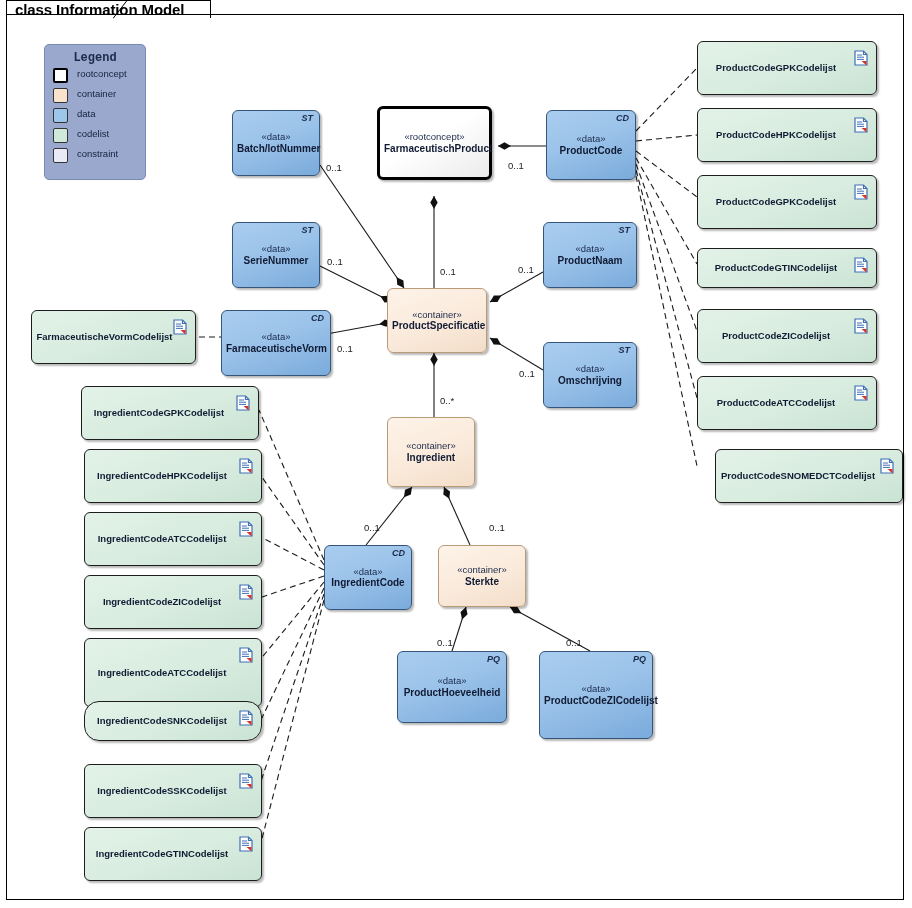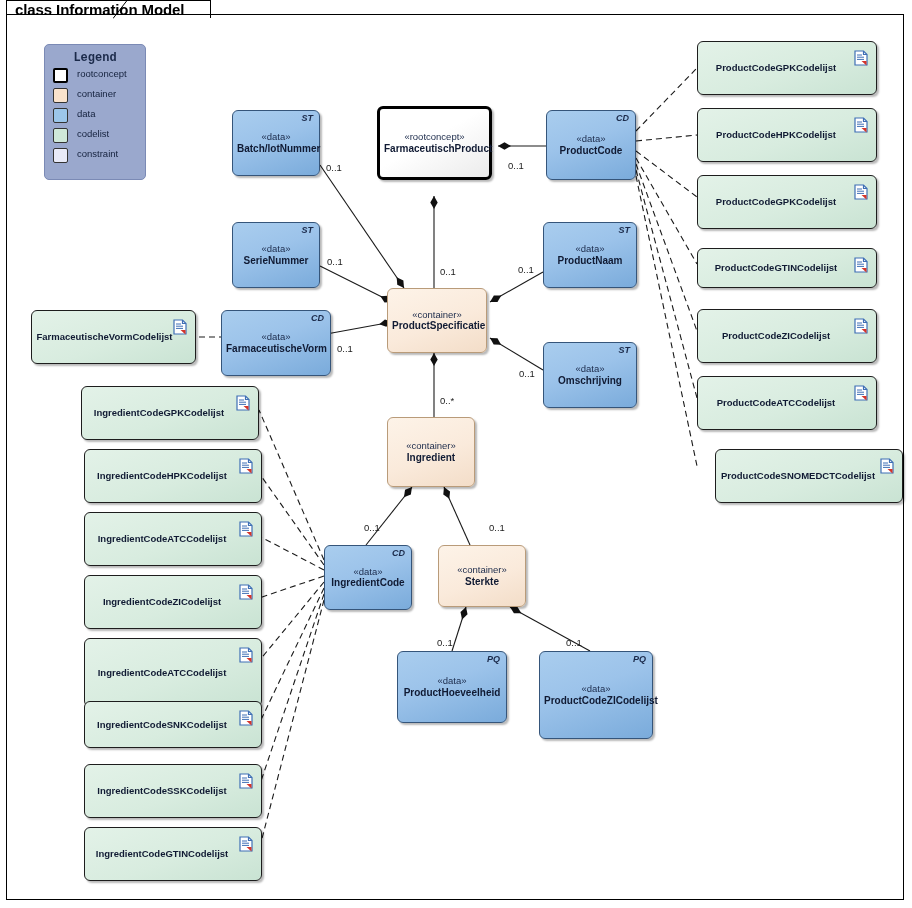--- a/index.html
+++ b/index.html
@@ -420,21 +420,21 @@
             <line x1="3" y1="5" x2="8" y2="5"></line>
             <line x1="3" y1="7.2" x2="10" y2="7.2"></line>
             <line x1="3" y1="9.4" x2="10" y2="9.4"></line>
           </g>
           <path d="M7.5,11 H12.5 V15.5 Z" fill="#d4342a"></path>
         </svg></span>
     <div class="body">
         <div class="nm" style="padding-right:22px;">IngredientCodeATCCodelijst</div>
       </div>
   </div>
-  <div class="node n-codelist" style="left:84px;top:701px;width:178px;height:47px;">
+  <div class="node n-codelist" style="left:84px;top:701px;width:178px;height:40px;border-radius:15px;">
     <span class="doc-icon"><svg width="14" height="16" viewBox="0 0 14 16">
           <path d="M1,1 H9.5 L13,4.5 V15 H1 Z" fill="#fff" stroke="#3f6fb5" stroke-width="1.2"></path>
           <path d="M9.5,1 V4.5 H13" fill="none" stroke="#3f6fb5" stroke-width="1.2"></path>
           <g stroke="#3f6fb5" stroke-width="1">
             <line x1="3" y1="5" x2="8" y2="5"></line>
             <line x1="3" y1="7.2" x2="10" y2="7.2"></line>
             <line x1="3" y1="9.4" x2="10" y2="9.4"></line>
           </g>
           <path d="M7.5,11 H12.5 V15.5 Z" fill="#d4342a"></path>
         </svg></span>

